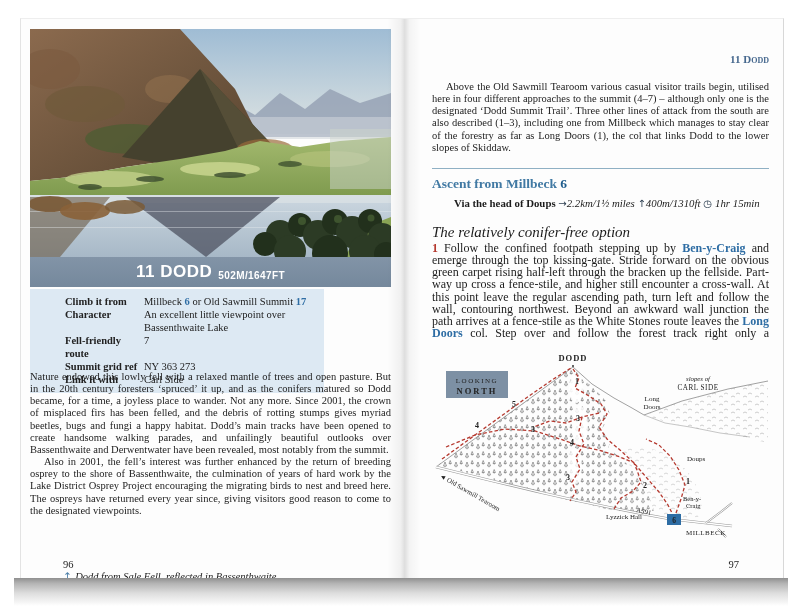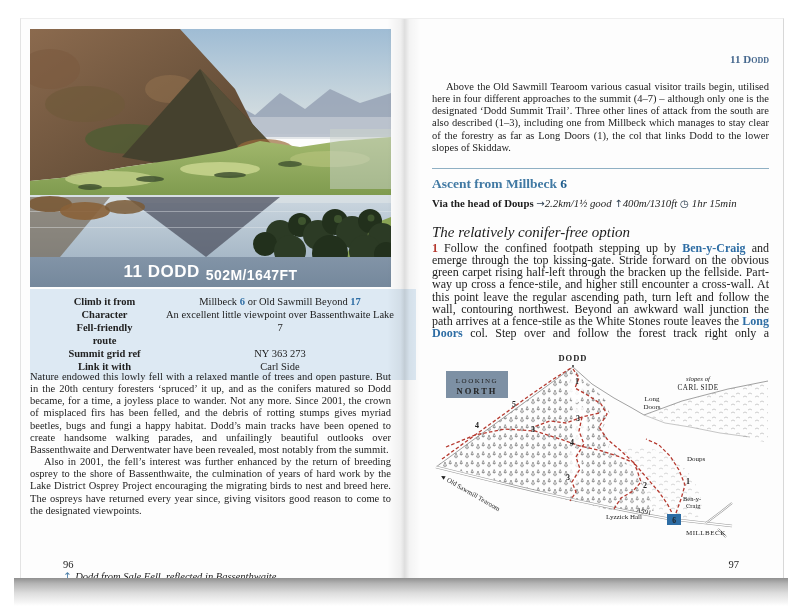--- a/index.html
+++ b/index.html
@@ -18,23 +18,23 @@
   .page-left{left:0;}
   .page-right{left:381px;}
 
   
   .photo{position:absolute;left:9px;top:10px;width:361px;height:228px;overflow:hidden;}
   .banner{position:absolute;left:9px;top:238px;width:361px;height:30px;
     background:linear-gradient(180deg,#8294a7,#75889c);
     display:flex;align-items:center;justify-content:center;
     font-family:"Liberation Sans","DejaVu Sans",sans-serif;color:#fff;}
   .banner .t1{font-size:17px;font-weight:bold;letter-spacing:.5px;}
-  .banner .t2{font-size:14px;font-weight:bold;margin-left:6px;margin-top:6px;letter-spacing:.4px;}
-  .infobox{position:absolute;left:9px;top:270px;width:386px;background:#dde9f3;
-    padding:6px 0 7px 0;font-size:10.5px;line-height:13px;text-align:center;}
+  .banner .t2{font-size:10px;font-weight:bold;margin-left:6px;margin-top:6px;letter-spacing:.4px;}
+  .infobox{position:absolute;left:9px;top:270px;width:294px;background:#dde9f3;
+    padding:6px 0 7px 0;font-size:10.5px;line-height:13px;}
   .inforow{display:flex;padding-left:35px;}
   .inforow .lbl{width:79px;font-weight:bold;color:#222;flex:none;}
   .inforow .val{flex:1;}
   .bodytext{position:absolute;left:9px;top:352px;width:361px;
     font-size:10.5px;line-height:12.15px;text-align:justify;}
   .para{margin:0;}
   .para.indent{text-indent:14px;}
   .footer-l{position:absolute;left:9px;top:540px;width:361px;font-size:10.5px;display:flex;align-items:baseline;flex-direction:column;}
   .pagenum{font-size:10.5px;}
   .footer-l .pagenum{margin-left:33px;}
@@ -48,21 +48,21 @@
   .rule{position:absolute;left:30px;width:337px;top:149px;height:1px;background:#8fb0c4;}
   .sec-head{top:157px;font-size:13.5px;font-weight:bold;color:#4179a3;}
   .sec-head .hnum{color:#1d5c8c;}
   .route-info{top:178px;font-size:10.8px;}
   .option-note{top:205px;font-size:15px;font-style:italic;}
   .step{top:223px;font-size:12px;line-height:12.15px;text-align:justify;text-align-last:justify;}
   .map-wrap{position:absolute;left:28px;top:332px;width:342px;height:196px;}
   .footer-r{position:absolute;top:540px;right:44px;font-size:10.5px;}
 
   
-  .seg-b{font-weight:bold;}
+  .seg-b{font-weight:bold;margin-left:22px;}
   .seg-i{font-style:italic;}
   .seg-blue{font-weight:bold;color:#2e6da4;}
   .seg-red{font-weight:bold;color:#b5392f;}
   .seg-ic{font-style:normal;font-family:"DejaVu Sans","Liberation Sans",sans-serif;color:#2c3e50;font-size:10px;}
   .seg-arrow{font-style:normal;color:#4a7ea8;font-family:"DejaVu Sans",sans-serif;}
 
   
   .map-wrap svg text{font-family:"Liberation Serif","DejaVu Sans",serif;fill:#222;}
   .photo svg{display:block;}
 </style>
@@ -144,21 +144,21 @@
     </div>
 
     <div class="banner">
       <span class="t1">11 DODD</span>
       <span class="t2">502M/1647FT</span>
     </div>
 
     <div class="infobox">
       <div class="inforow">
         <span class="lbl">Climb it from</span>
-        <span class="val"><span>Millbeck </span><span class="seg-blue">6</span><span> or Old Sawmill Beyond </span><span class="seg-blue">17</span></span>
+        <span class="val"><span>Millbeck </span><span class="seg-blue">6</span><span> or Old Sawmill Summit </span><span class="seg-blue">17</span></span>
       </div>
       <div class="inforow">
         <span class="lbl">Character</span>
         <span class="val"><span>An excellent little viewpoint over Bassenthwaite Lake</span></span>
       </div>
       <div class="inforow">
         <span class="lbl">Fell-friendly route</span>
         <span class="val"><span>7</span></span>
       </div>
       <div class="inforow">
@@ -190,21 +190,21 @@
     </div>
 
     <p class="rp-col para intro">Above the Old Sawmill Tearoom various casual visitor trails begin, utilised here in four different approaches to the summit (4–7) – although only one is the designated ‘Dodd Summit Trail’. Three other lines of attack from the south are also described (1–3), including one from Millbeck which manages to stay clear of the forestry as far as Long Doors (1), the col that links Dodd to the lower slopes of Skiddaw.</p>
 
     <div class="rule"></div>
 
     <div class="rp-col sec-head">
       <span>Ascent from Millbeck </span><span class="hnum">6</span>
     </div>
 
-    <div class="rp-col route-info"><span class="seg-b">Via the head of Doups </span><span class="seg-ic">→</span><span class="seg-i">2.2km/1½ good </span><span class="seg-ic">↑</span><span class="seg-i">400m/1310ft </span><span class="seg-ic">◷ </span><span class="seg-i">1hr 15min</span></div>
+    <div class="rp-col route-info"><span class="seg-b">Via the head of Doups </span><span class="seg-ic">→</span><span class="seg-i">2.2km/1½ miles </span><span class="seg-ic">↑</span><span class="seg-i">400m/1310ft </span><span class="seg-ic">◷ </span><span class="seg-i">1hr 15min</span></div>
 
     <div class="rp-col option-note">The relatively conifer-free option</div>
 
     <p class="rp-col para step"><span class="seg-red">1</span><span> Follow the confined footpath stepping up by </span><span class="seg-blue">Ben-y-Craig</span><span> and emerge through the top kissing-gate. Stride forward on the obvious green carpet rising half-left through the bracken up the fellside. Part-way up cross a fence-stile, and higher still encounter a cross-wall. At this point leave the regular ascending path, turn left and follow the wall, contouring northwest. Beyond an awkward wall junction the path arrives at a fence-stile as the White Stones route leaves the </span><span class="seg-blue">Long Doors</span><span> col. Step over and follow the forest track right only a</span></p>
 
     <div class="map-wrap">
       <svg width="342" height="196" viewBox="0 0 342 196">
         <defs>
           <pattern id="pf" width="11" height="9" patternUnits="userSpaceOnUse">
             <g stroke="#5a5a5a" stroke-width="0.55" fill="none">

